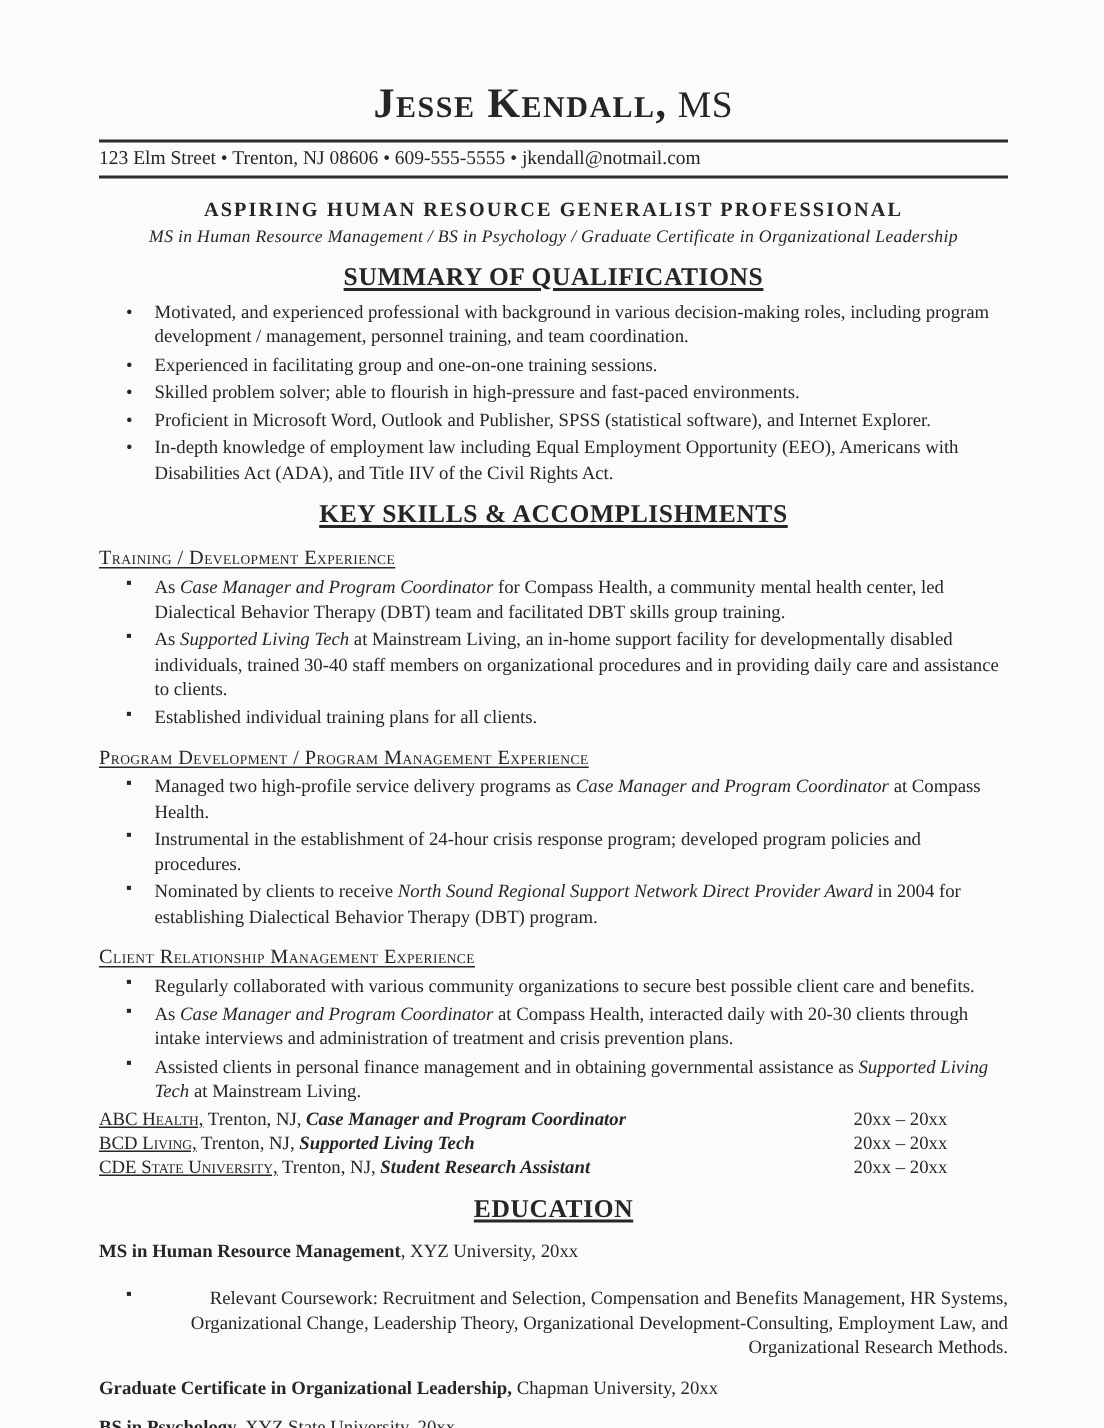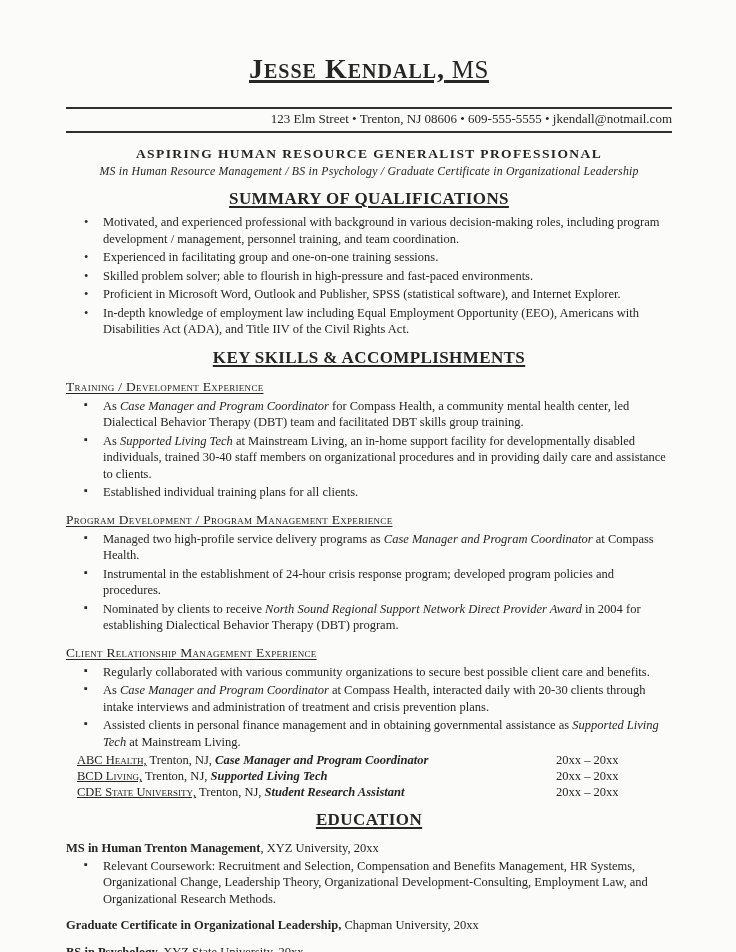--- a/index.html
+++ b/index.html
@@ -6,26 +6,26 @@
   body { background:#e9e9e9; font-family:"Liberation Serif","DejaVu Serif",serif; }
   .page {
     position:relative; width:736px; height:952px; margin:0 auto;
     background:#fbfbfa; color:#262626; overflow:hidden; box-sizing:border-box;
     padding:50px 64px 0 66px;
   }
   .it { font-style:italic; }
   .b  { font-weight:bold; }
 
   
-  .name-line { text-align:center; margin:0; font-weight:normal; line-height:1.1;text-decoration:underline; }
+  .name-line { text-align:center; margin:0; font-weight:normal; line-height:1.1; }
   .name-main { font-weight:bold; font-variant:small-caps; font-size:28px; letter-spacing:1px; }
   .name-suffix { font-weight:normal; font-size:25px; letter-spacing:0.5px; }
   .contact-band {
-    margin-top:22px; border-top:2px solid #2d2d2d; border-bottom:2px solid #2d2d2d;
-    text-align:right; font-size:13px; padding:2px 0 4px 0;
+    margin-top:7px; border-top:2px solid #2d2d2d; border-bottom:2px solid #2d2d2d;
+    text-align:left; font-size:13px; padding:2px 0 4px 0;
   }
   .headline { text-align:center; font-size:13.5px; font-weight:bold; letter-spacing:1.4px; margin-top:13px; }
   .subheadline { text-align:center; font-size:11.8px; font-style:italic; margin-top:2px; letter-spacing:0.2px; }
 
   
   .sec-title {
     text-align:center; font-size:17px; font-weight:bold; letter-spacing:0.4px;
     text-decoration:underline; text-underline-offset:2px; text-decoration-thickness:1.5px;
     margin:10px 0 5px 0;
   }
@@ -36,28 +36,28 @@
   }
 
   
   ul.list { margin:0; padding:0 0 0 37px; list-style:none; font-size:12.5px; line-height:1.32; }
   ul.list li { position:relative; margin:0 0 2px 0; }
   li.li-round::before  { content:"•"; position:absolute; left:-19px; top:0; font-size:12.5px; }
   li.li-square::before { content:"▪"; position:absolute; left:-19px; top:-1px; font-size:11px; }
 
   
   .emp-rows { font-size:12.5px; line-height:1.28; margin-top:2px; }
-  .emp-row { position:relative; padding-right:135px;margin-left:11px; }
+  .emp-row { position:relative; padding-right:135px; }
   .company { font-variant:small-caps; text-decoration:underline; text-underline-offset:1px; }
-  .emp-dates { position:absolute; left:479px; top:0; white-space:nowrap; }
+  .emp-dates { position:absolute; left:503px; top:0; white-space:nowrap; }
 
   
   .edu-entry { margin-top:10px; }
   .edu-heading { font-size:12.5px; line-height:1.32; }
-  .edu-entry ul.list { margin-top:1px; }
+  .edu-entry ul.list { margin-top:15px;text-align:right; }
 </style>
 </head>
 <body>
 
 <div class="page">
 
   <h1 class="name-line"><span class="name-main">Jesse Kendall,</span><span class="name-suffix"> MS</span></h1>
 
   <div class="contact-band">123 Elm Street • Trenton, NJ 08606 • 609-555-5555 • jkendall@notmail.com</div>
 
@@ -97,21 +97,21 @@
 
   <div class="emp-rows">
       <div class="emp-row"><span class="company">ABC Health,</span><span> Trenton, NJ, </span><span class="b it">Case Manager and Program Coordinator</span><span class="emp-dates">20xx – 20xx</span></div>
       <div class="emp-row"><span class="company">BCD Living,</span><span> Trenton, NJ, </span><span class="b it">Supported Living Tech</span><span class="emp-dates">20xx – 20xx</span></div>
       <div class="emp-row"><span class="company">CDE State University,</span><span> Trenton, NJ, </span><span class="b it">Student Research Assistant</span><span class="emp-dates">20xx – 20xx</span></div>
     </div>
 
   <h2 class="sec-title">EDUCATION</h2>
   <div>
       <div class="edu-entry">
-        <div class="edu-heading"><span class="b">MS in Human Trenton Management</span><span>, XYZ University, 20xx</span></div>
+        <div class="edu-heading"><span class="b">MS in Human Resource Management</span><span>, XYZ University, 20xx</span></div>
         <ul class="list">
           <li class="li-square"><span>Relevant Coursework: Recruitment and Selection, Compensation and Benefits Management, HR Systems, Organizational Change, Leadership Theory, Organizational Development-Consulting, Employment Law, and Organizational Research Methods.</span></li>
         </ul>
       </div>
       <div class="edu-entry">
         <div class="edu-heading"><span class="b">Graduate Certificate in Organizational Leadership,</span><span> Chapman University, 20xx</span></div>
       </div>
       <div class="edu-entry">
         <div class="edu-heading"><span class="b">BS in Psychology,</span><span> XYZ State University, 20xx</span></div>
       </div>

